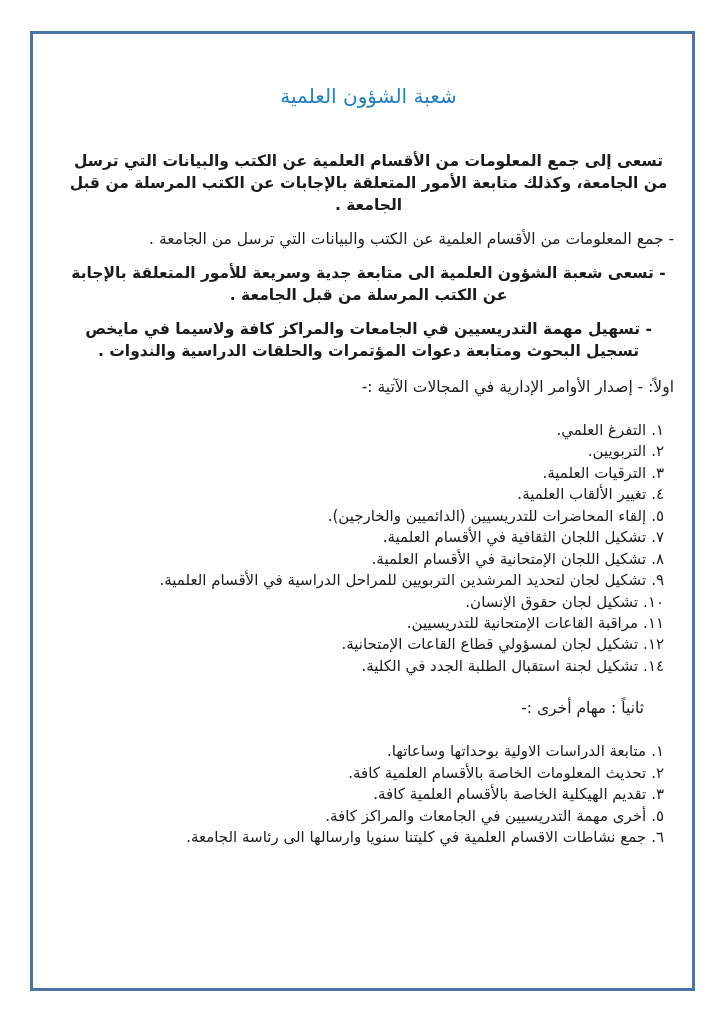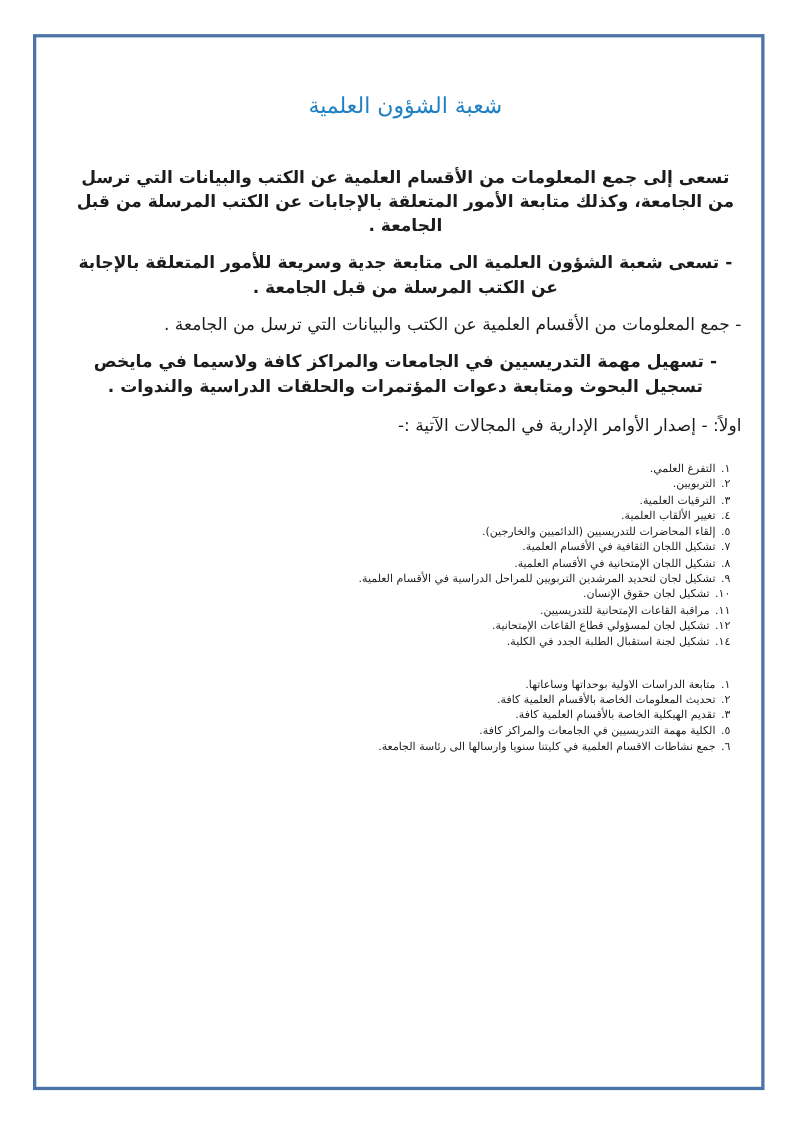--- a/index.html
+++ b/index.html
@@ -46,59 +46,60 @@
     margin: 16px 0 0 0;
     padding-left: 14px;
   }
   .sec-heading.sec2 {
     margin-top: 22px;
     padding-right: 30px;
   }
   .list {
     margin-top: 24px;
     padding-right: 10px;
-    font-size: 10px;
+    font-size: 15px;
     line-height: 1.43;
   }
   .li { text-align: right; }
   .li.multi { text-align: center; }
   .num { margin-left: 5px; white-space: nowrap; }
 </style>
 </head>
 <body>
 
 <div class="frame">
 
   <h1 class="title">شعبة الشؤون العلمية</h1>
 
   <p class="intro center">تسعى إلى جمع المعلومات من الأقسام العلمية عن الكتب والبيانات التي ترسل من الجامعة، وكذلك متابعة الأمور المتعلقة بالإجابات عن الكتب المرسلة من قبل الجامعة .</p>
 
+  <p class="bullet right">- جمع المعلومات من الأقسام العلمية عن الكتب والبيانات التي ترسل من الجامعة .</p>
   <p class="bullet center">- تسعى شعبة الشؤون العلمية الى متابعة جدية وسريعة للأمور المتعلقة بالإجابة عن الكتب المرسلة من قبل الجامعة .</p>
-  <p class="bullet right">- جمع المعلومات من الأقسام العلمية عن الكتب والبيانات التي ترسل من الجامعة .</p>
   <p class="bullet center">- تسهيل مهمة التدريسيين في الجامعات والمراكز كافة ولاسيما في مايخص تسجيل البحوث ومتابعة دعوات المؤتمرات والحلقات الدراسية والندوات .</p>
 
   <p class="sec-heading">اولاً: - إصدار الأوامر الإدارية في المجالات الآتية :-</p>
 
   <div class="list">
     <div class="li"><span class="num">١.</span><span>التفرغ العلمي.</span></div>
     <div class="li"><span class="num">٢.</span><span>التربويين.</span></div>
     <div class="li"><span class="num">٣.</span><span>الترقيات العلمية.</span></div>
     <div class="li"><span class="num">٤.</span><span>تغيير الألقاب العلمية.</span></div>
     <div class="li"><span class="num">٥.</span><span>إلقاء المحاضرات للتدريسيين (الدائميين والخارجين).</span></div>
     <div class="li"><span class="num">٧.</span><span>تشكيل اللجان الثقافية في الأقسام العلمية.</span></div>
     <div class="li"><span class="num">٨.</span><span>تشكيل اللجان الإمتحانية في الأقسام العلمية.</span></div>
     <div class="li"><span class="num">٩.</span><span>تشكيل لجان لتحديد المرشدين التربويين للمراحل الدراسية في الأقسام العلمية.</span></div>
     <div class="li"><span class="num">١٠.</span><span>تشكيل لجان حقوق الإنسان.</span></div>
     <div class="li"><span class="num">١١.</span><span>مراقبة القاعات الإمتحانية للتدريسيين.</span></div>
     <div class="li"><span class="num">١٢.</span><span>تشكيل لجان لمسؤولي قطاع القاعات الإمتحانية.</span></div>
     <div class="li"><span class="num">١٤.</span><span>تشكيل لجنة استقبال الطلبة الجدد في الكلية.</span></div>
   </div>
 
+  <p class="sec-heading sec2">ثانياً : مهام أخرى :-</p>
 
   <div class="list">
     <div class="li"><span class="num">١.</span><span>متابعة الدراسات الاولية بوحداتها وساعاتها.</span></div>
     <div class="li"><span class="num">٢.</span><span>تحديث المعلومات الخاصة بالأقسام العلمية كافة.</span></div>
     <div class="li"><span class="num">٣.</span><span>تقديم الهيكلية الخاصة بالأقسام العلمية كافة.</span></div>
-    <div class="li"><span class="num">٥.</span><span>الكلية مهمة التدريسيين في الجامعات والمراكز كافة.</span></div>
+    <div class="li"><span class="num">٥.</span><span>أخرى مهمة التدريسيين في الجامعات والمراكز كافة.</span></div>
     <div class="li"><span class="num">٦.</span><span>جمع نشاطات الاقسام العلمية في كليتنا سنويا وارسالها الى رئاسة الجامعة.</span></div>
   </div>
 
 </div>
 
 </body></html>

